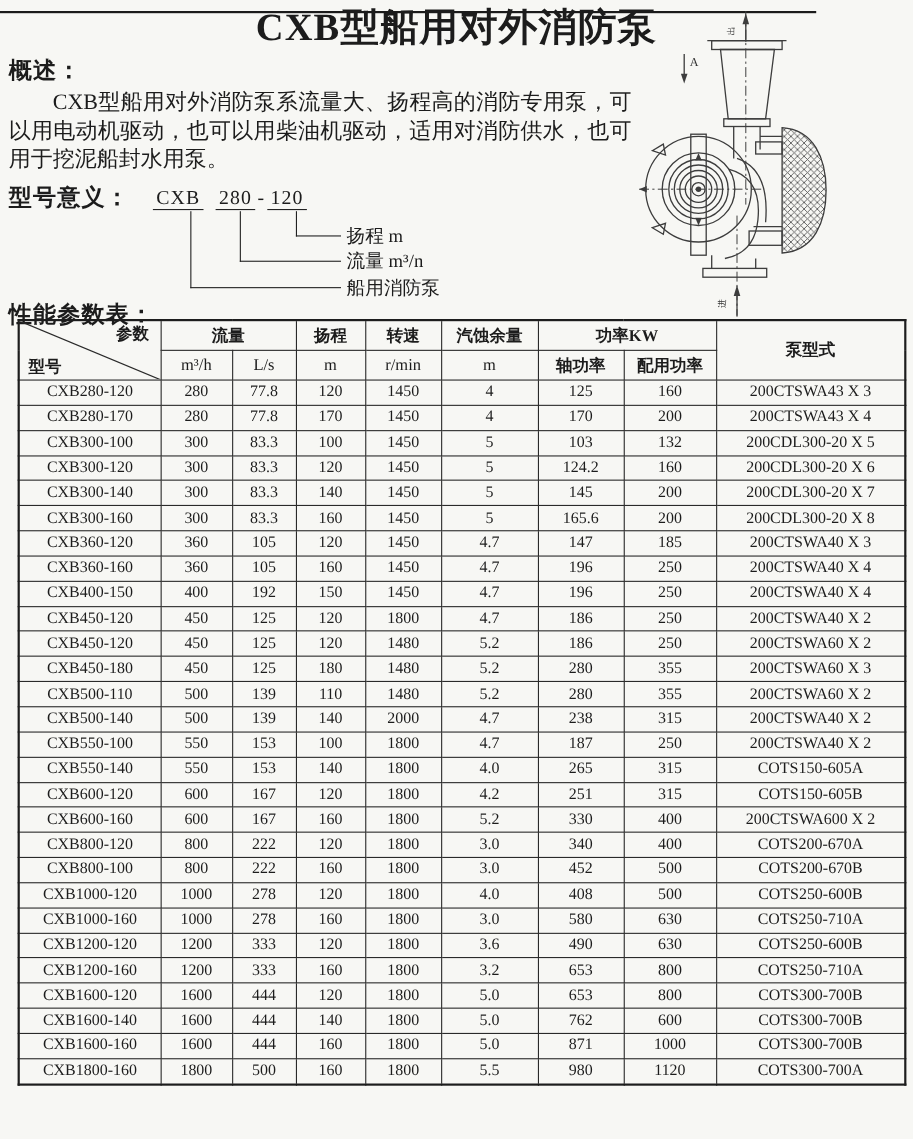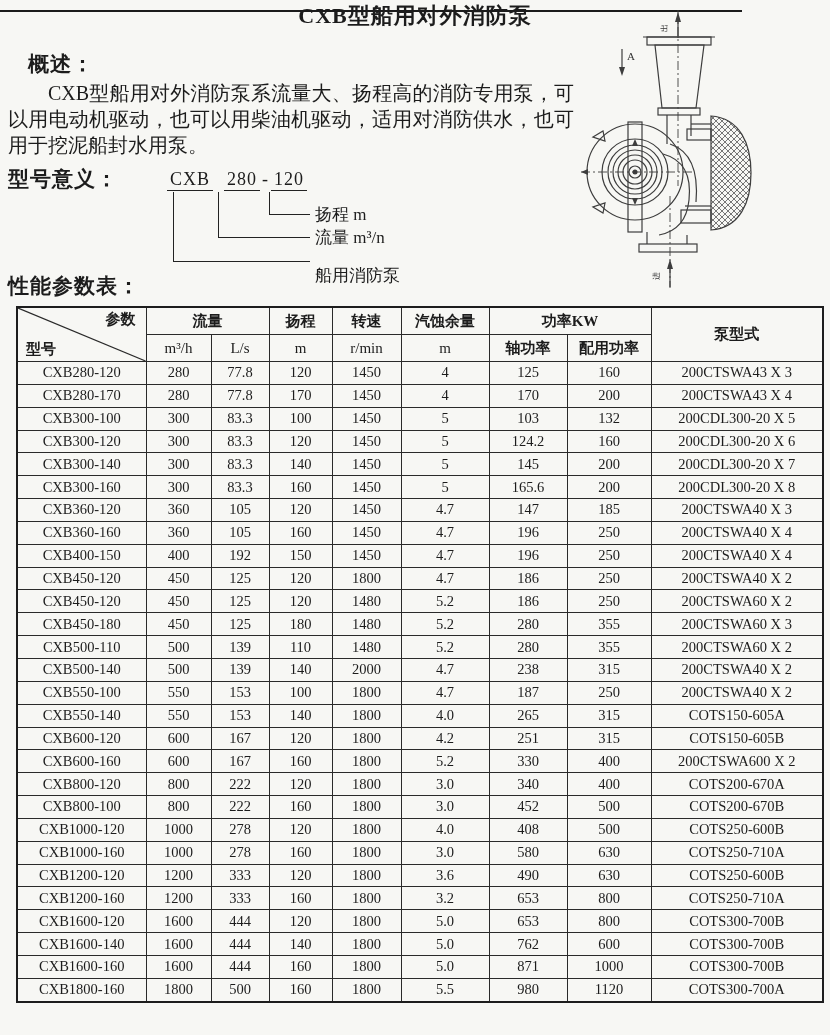--- a/index.html
+++ b/index.html
@@ -7,51 +7,51 @@
     width:830px;height:1035px;position:relative;overflow:hidden;
     background:#f7f7f4;color:#1c1c1c;
     font-family:"Liberation Serif","DejaVu Serif",serif;
   }
   .abs{position:absolute;}
 
   
   .top-rule{left:0;top:10px;width:742px;height:2px;background:#1b1b1b;z-index:0;}
 
   
-  .doc-title{left:0;top:1px;width:830px;text-align:center;font-size:22px;font-weight:bold;
+  .doc-title{left:0;top:1px;width:830px;text-align:center;font-size:35px;font-weight:bold;
     letter-spacing:1px;z-index:1;}
 
   
   .sec-h{font-size:21px;font-weight:bold;letter-spacing:1px;}
-  .h-overview{left:8px;top:50px;margin-left:20px;}
+  .h-overview{left:8px;top:50px;}
   .h-model{left:8px;top:165px;text-align:center;}
   .h-table{left:8px;top:272px;}
 
   
   .para{left:8px;top:80px;width:566px;font-size:20px;line-height:26px;text-align:justify;}
   .para .indent{display:inline-block;width:40px;}
 
   
-  .model-code{left:167px;top:169px;font-size:18px;letter-spacing:1px;white-space:nowrap;}
+  .model-code{left:139px;top:169px;font-size:18px;letter-spacing:1px;white-space:nowrap;}
   .model-code .seg{border-bottom:1.5px solid #222;padding:0 3px 1px 3px;}
   .model-code .dash{padding:0 2px;}
   .elbow{border-left:1.5px solid #222;border-bottom:1.5px solid #222;}
   .elbow1{left:269px;top:192px;width:40px;height:22px;}
   .elbow2{left:218px;top:192px;width:91px;height:45px;}
   .elbow3{left:173px;top:192px;width:136px;height:69px;}
   .legend-label{font-size:17px;white-space:nowrap;}
   .ll1{left:315px;top:203px;}
   .ll2{left:315px;top:226px;}
-  .ll3{left:315px;top:250px;margin-top:14px;}
+  .ll3{left:315px;top:250px;}
 
   
   .drawing{left:575px;top:4px;width:252px;height:292px;}
 
   
-  .ptable-wrap{left:16px;top:306px;width:646px;}
+  .ptable-wrap{left:16px;top:290px;width:646px;}
   table.ptable{border-collapse:collapse;table-layout:fixed;width:806px;
     border:2px solid #1d1d1d;}
   table.ptable th,table.ptable td{
     border:1px solid #2a2a2a;text-align:center;vertical-align:middle;
     padding:0 1px;overflow:hidden;white-space:nowrap;
   }
   table.ptable th{font-size:15px;font-weight:bold;height:26px;}
   table.ptable th.h-unit{font-weight:normal;font-size:15px;font-family:Liberation Serif, serif;}
   table.ptable td{font-size:14.5px;height:21.85px;font-weight:normal;}
   td.c-type{font-size:13.5px;}

